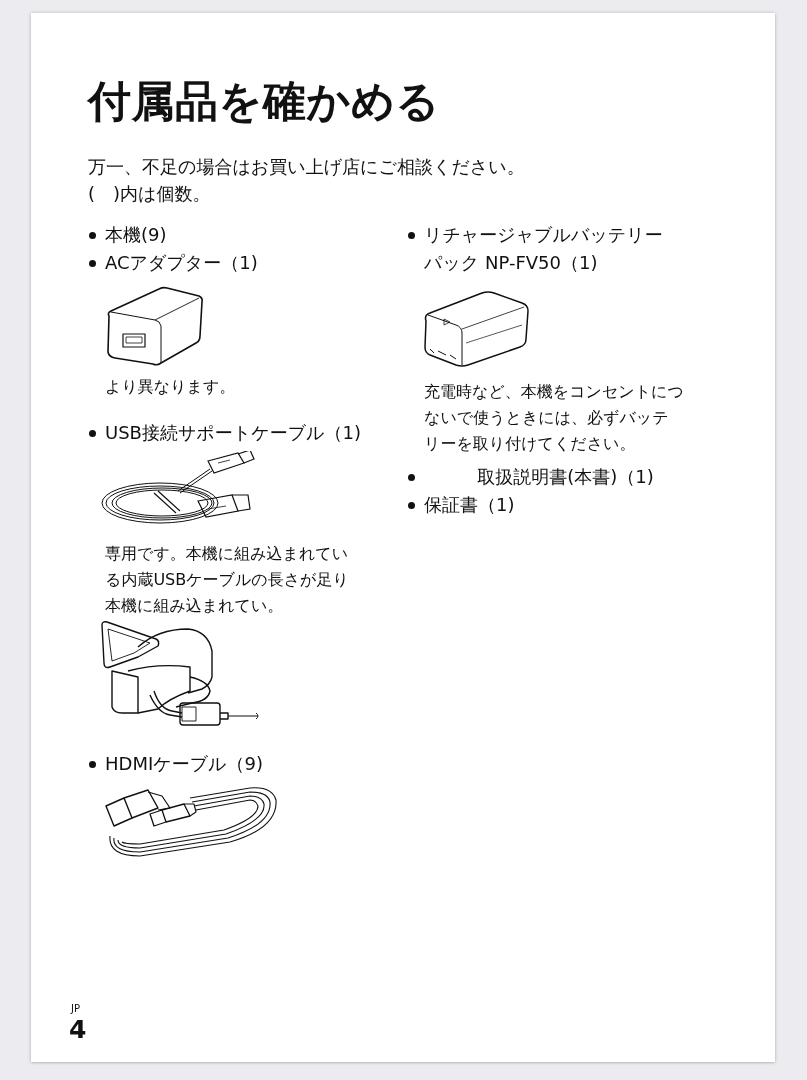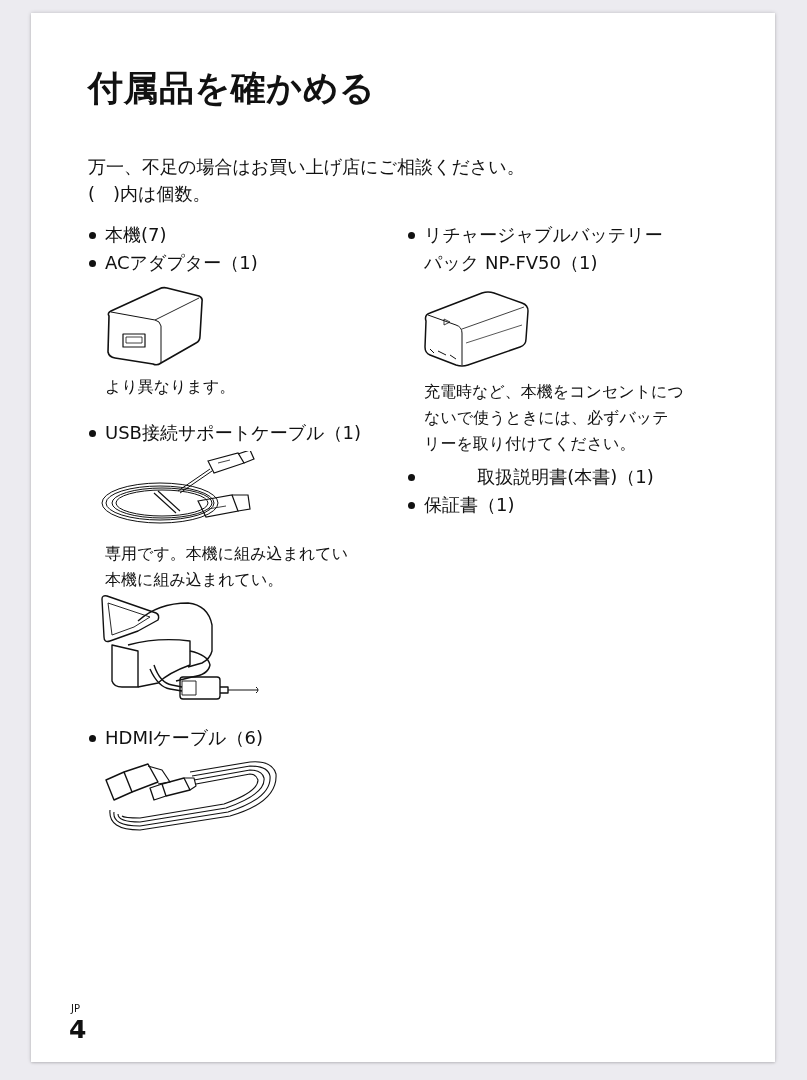--- a/index.html
+++ b/index.html
@@ -9,22 +9,22 @@
     font-family:"DejaVu Sans", "Liberation Sans", sans-serif;
     color:#111;
     position:relative;
   }
   .page {
     position:absolute; left:31px; top:13px; width:744px; height:1049px;
     background:#fff;
     box-shadow:0 0 4px rgba(0,0,0,0.18), 0 1px 2px rgba(0,0,0,0.12);
   }
   .title {
-    position:absolute; left:57px; top:52px;
-    font-size:35px; font-weight:bold; letter-spacing:0.5px; margin:0;
+    position:absolute; left:57px; top:60px;
+    font-size:43px; font-weight:bold; letter-spacing:0.5px; margin:0;
   }
   .intro { position:absolute; left:57px; top:140px; font-size:18px; line-height:27px; }
   .intro div { white-space:nowrap; }
   .col { position:absolute; top:208px; }
   .col-left { left:57px; width:300px; }
   .col-right { left:376px; width:300px; }
   .item { position:relative; padding-left:17px; font-size:18px; line-height:28px; white-space:nowrap; }
   .item .bullet {
     position:absolute; left:1px; top:11px; width:7px; height:7px; border-radius:50%; background:#111;
   }
@@ -40,21 +40,21 @@
   <h1 class="title">付属品を確かめる</h1>
 
   <div class="intro">
     <div>万一、不足の場合はお買い上げ店にご相談ください。</div>
     <div>(　)内は個数。</div>
   </div>
 
   <div class="col col-left">
     <div class="item">
       <span class="bullet"></span>
-      <span>本機(7)</span>
+      <span>本機(9)</span>
     </div>
     <div class="item">
       <span class="bullet"></span>
       <span>ACアダプター（1)</span>
     </div>
     <svg class="fig" width="120" height="82" viewBox="0 0 120 82" style="margin:9px 0 0 15px;">
       <g fill="none" stroke="#111" stroke-width="1.6" stroke-linejoin="round">
         <path d="M6 30 Q4 27 8 25 L56 3 Q60 1 64 2 L96 10 Q100 12 99 16 L97 50 Q97 55 93 57 L58 77 Q54 80 50 78 L12 72 Q6 71 5 66 Z"></path>
         <path d="M8 26 L52 34 Q57 35 58 40 L58 77" stroke-width="1"></path>
         <path d="M52 34 L96 12" stroke-width="0.9"></path>
@@ -81,41 +81,42 @@
         <path d="M110 10 L140 2 L146 12 L116 22 Z" stroke-width="1.2"></path>
         <path d="M140 3 L152 -1 L156 8 L146 12" stroke-width="1.2"></path>
         <path d="M120 12 L132 9" stroke-width="0.8"></path>
         <path d="M100 50 L134 44 L140 60 L108 66 Z" stroke-width="1.2"></path>
         <path d="M134 44 L150 44 L152 58 L140 60" stroke-width="1.2"></path>
         <path d="M110 58 L128 55" stroke-width="0.8"></path>
       </g>
     </svg>
     <div class="note" style="margin-top:10px;">
       <div>専用です。本機に組み込まれてい</div>
+      <div>る内蔵USBケーブルの長さが足り</div>
       <div>本機に組み込まれてい。</div>
     </div>
     <svg class="fig" width="170" height="115" viewBox="0 0 170 115" style="margin:0 0 0 10px;">
       <g fill="none" stroke="#111" stroke-width="1.4" stroke-linejoin="round">
         <path d="M4 6 Q4 2 9 3 L58 20 Q62 22 60 27 L40 38 L12 48 Q6 50 6 44 Z"></path>
         <path d="M10 10 L52 24 L36 34 L14 42 Z" stroke-width="0.9"></path>
         <path d="M40 28 Q60 10 90 10 Q110 12 114 32 L114 58 Q112 66 104 70 L90 74"></path>
         <path d="M14 52 L14 88 Q16 94 24 94 L40 94 L40 58 Z"></path>
         <path d="M30 52 Q60 44 92 48 L92 72 Q70 80 60 90 L40 94"></path>
         <path d="M92 58 Q110 62 112 72 Q110 82 94 84 L78 88"></path>
         <path d="M52 76 Q60 94 72 96 L84 98"></path>
         <path d="M56 72 Q62 90 74 92 L84 94"></path>
         <rect x="82" y="84" width="40" height="22" rx="3"></rect>
         <rect x="84" y="88" width="14" height="14" stroke-width="0.9"></rect>
         <path d="M122 94 L130 94 L130 100 L122 100"></path>
         <path d="M130 97 L160 97 M158 94 Q162 97 158 100" stroke-width="1"></path>
       </g>
     </svg>
     <div class="item" style="margin-top:16px;">
       <span class="bullet"></span>
-      <span>HDMIケーブル（6)</span>
+      <span>HDMIケーブル（9)</span>
     </div>
     <svg class="fig" width="190" height="80" viewBox="0 0 190 80" style="margin:4px 0 0 12px;">
       <g fill="none" stroke="#111" stroke-width="1.1" stroke-linejoin="round">
         <path d="M10 54 Q8 74 40 74 L130 60 Q178 46 176 18 Q172 4 150 6 L90 16"></path>
         <path d="M14 56 Q12 70 40 70 L128 56 Q172 42 170 20 Q168 10 150 10 L92 20"></path>
         <path d="M18 58 Q18 66 40 66 L126 52 Q166 38 164 22 Q162 14 150 14 L94 24"></path>
         <path d="M22 60 Q24 62 40 62 L124 48 Q158 36 158 24 Q156 18 150 18 L96 28"></path>
         <path d="M6 24 L24 16 L32 36 L14 44 Z" stroke-width="1.4"></path>
         <path d="M24 16 L48 8 L58 26 L32 36" stroke-width="1.4"></path>
         <path d="M48 10 L62 14 L70 26 L58 28" stroke-width="1.2"></path>

